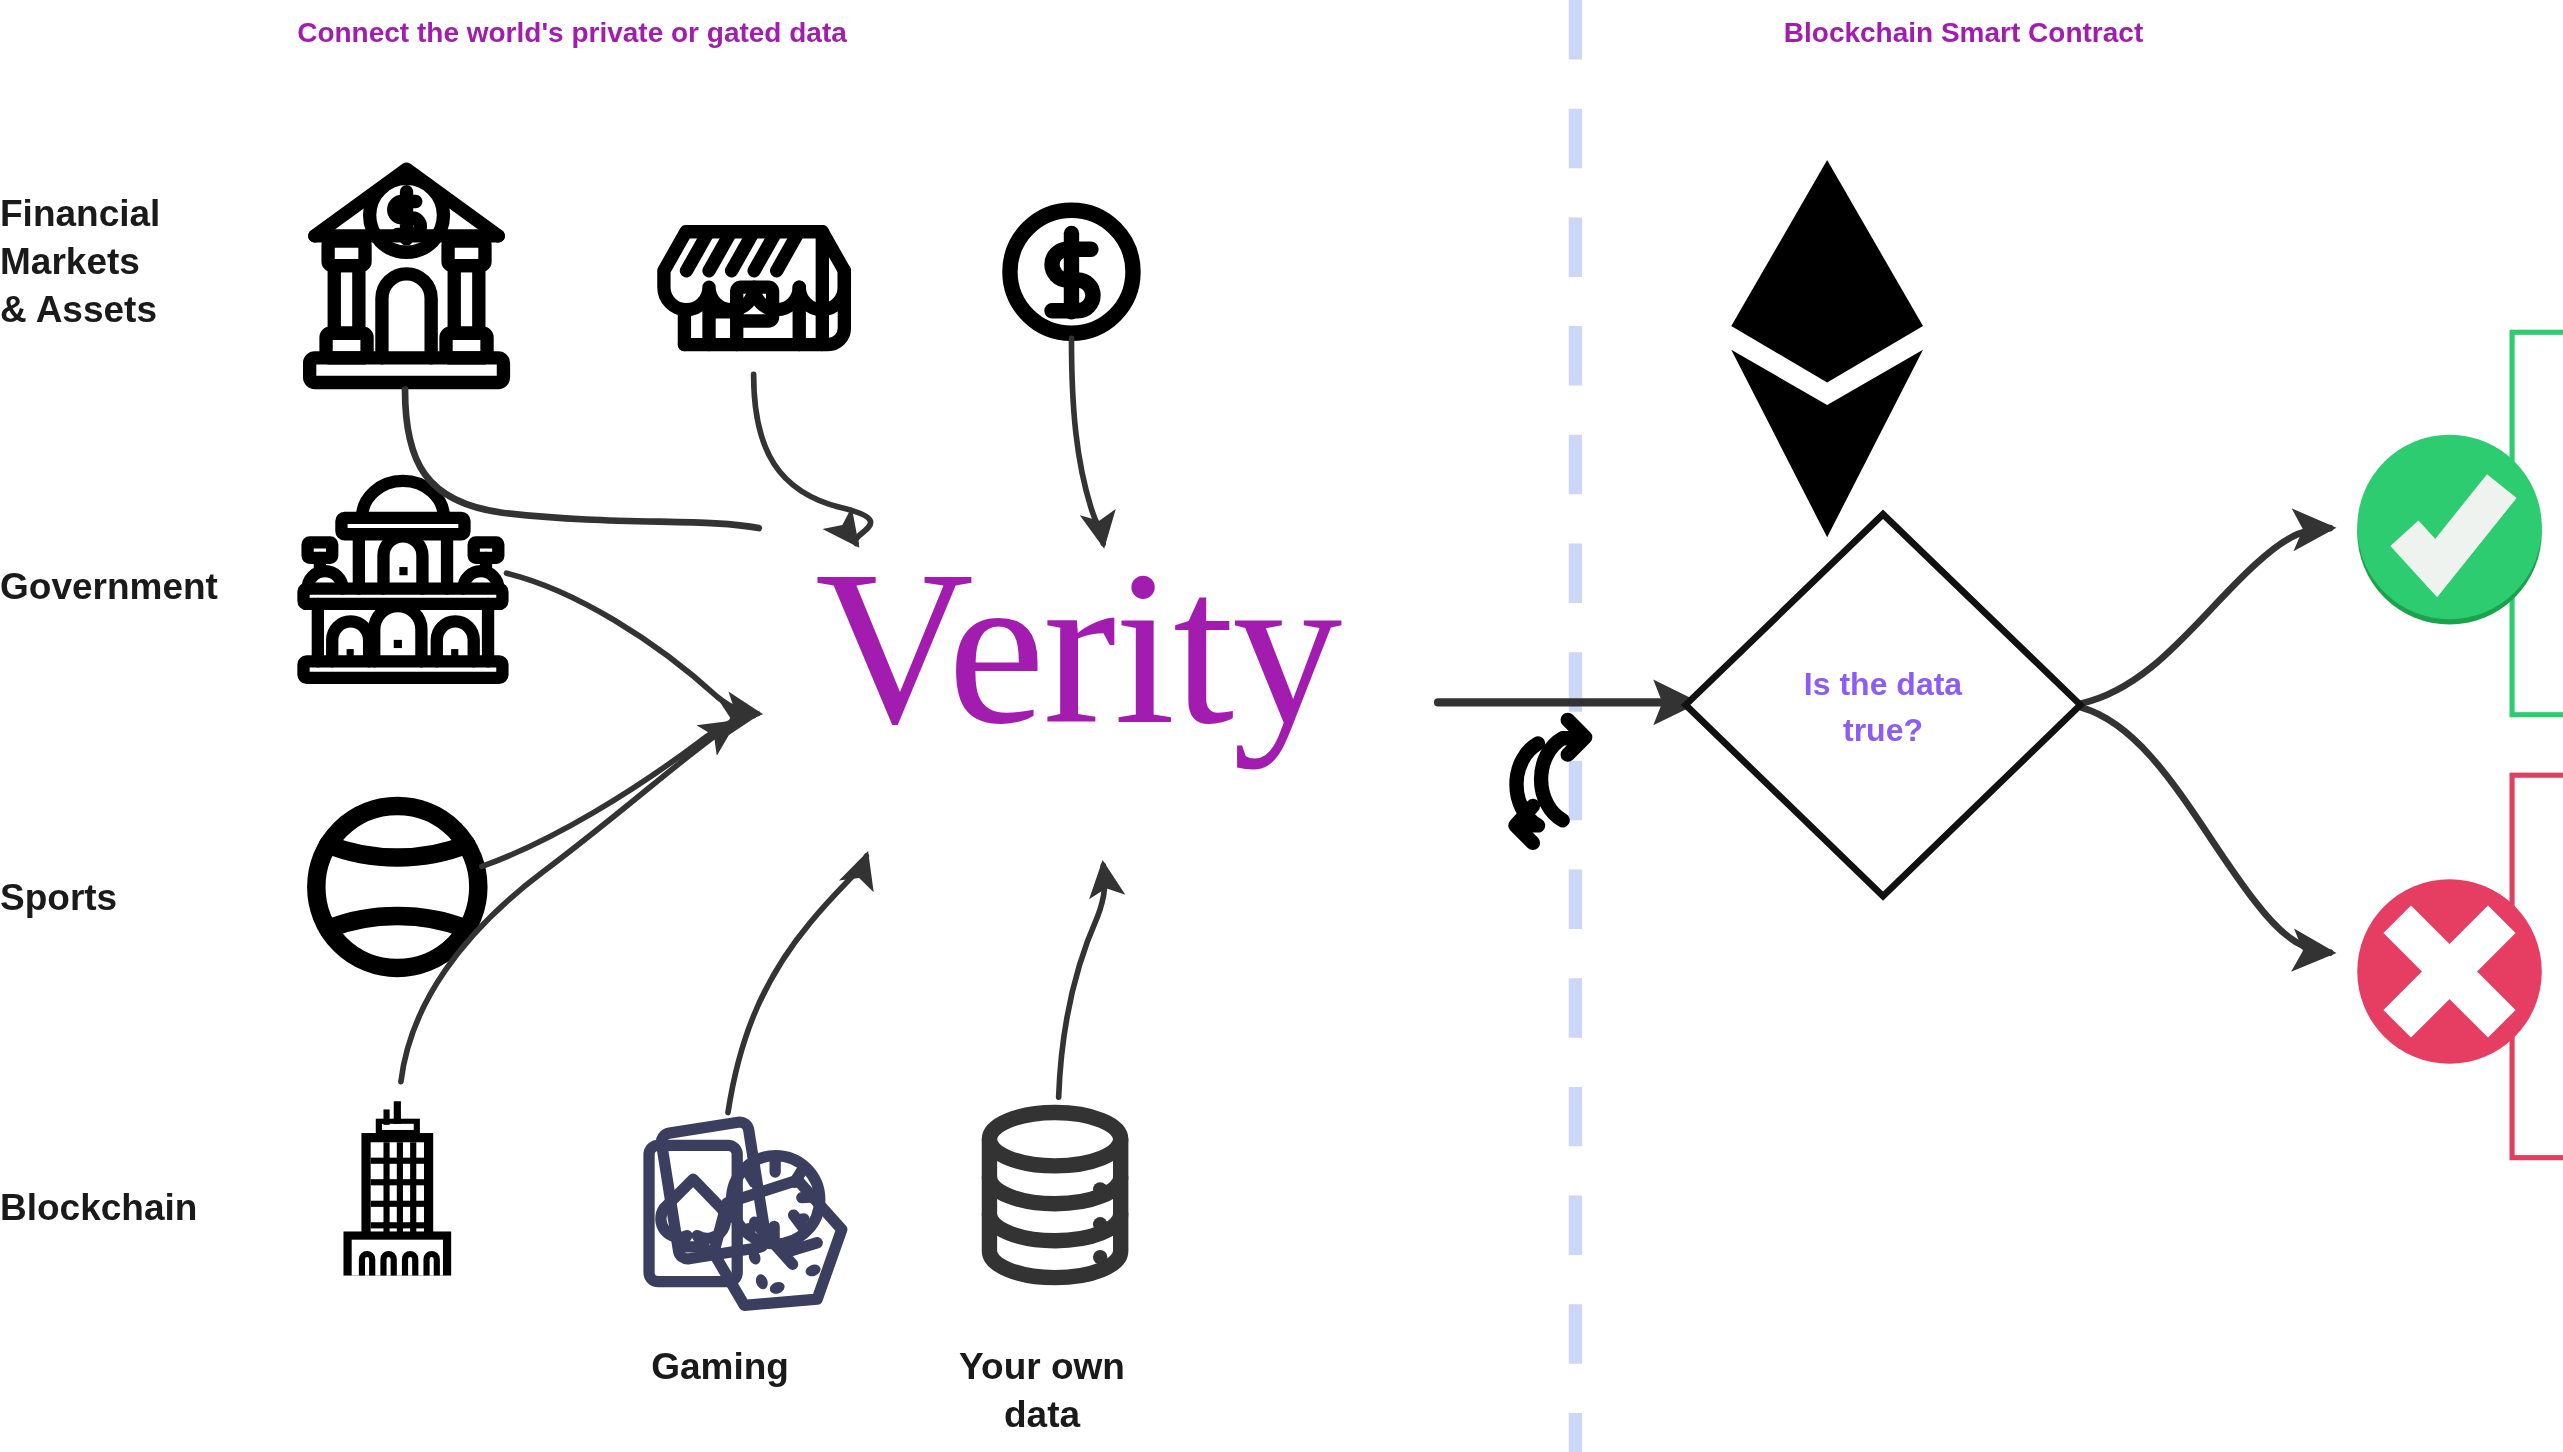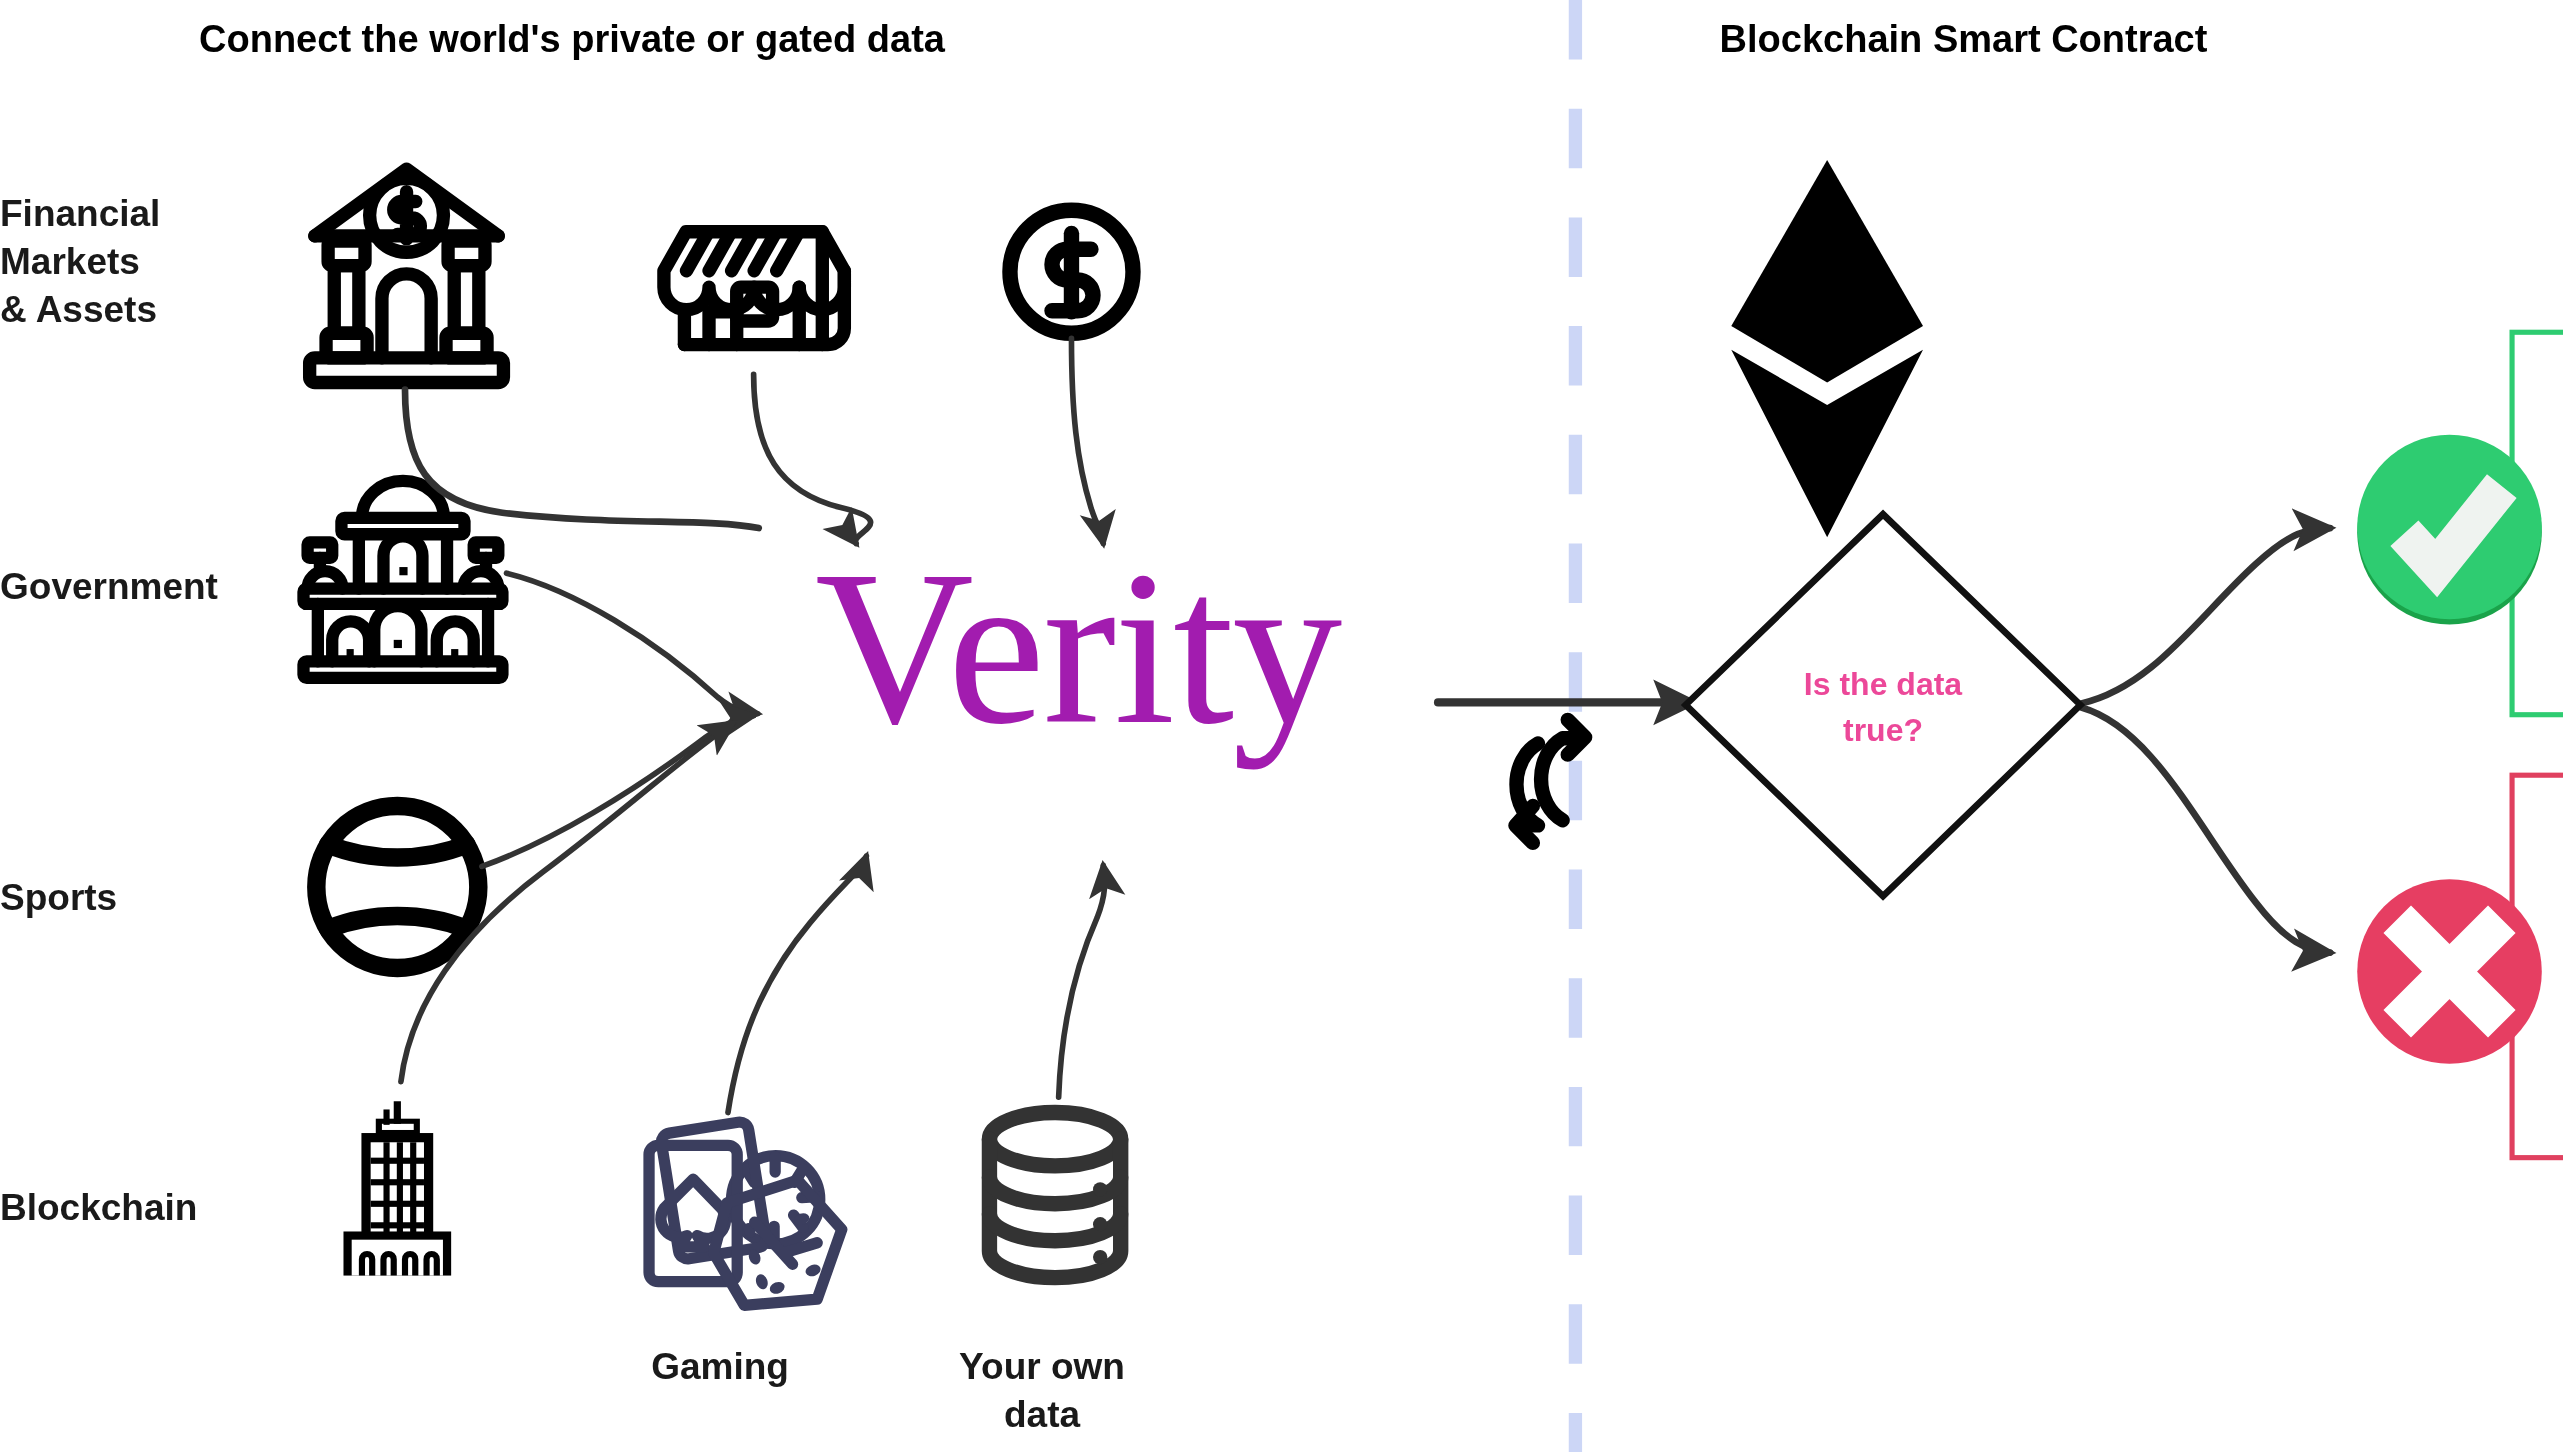--- a/index.html
+++ b/index.html
@@ -10,25 +10,25 @@
   }
   #stage{position:absolute;inset:0;width:2894px;height:1453px;}
   svg#canvas{position:absolute;left:0;top:0;width:2894px;height:1453px;display:block;}
   .lbl{
     position:absolute;
     font-weight:bold;
     color:#1a1a1a;
     line-height:1.30;
     white-space:pre-line;
   }
-  .hdr{font-size:38px;font-weight:bold;color:#000000;letter-spacing:0px;text-align:center;}
+  .hdr{font-size:28px;font-weight:bold;color:#a21caf;letter-spacing:0px;text-align:center;}
   .row-lbl{font-size:37px;}
   .btm-lbl{font-size:37px;text-align:center;}
   .out-lbl{font-size:34px;text-align:center;line-height:1.45;}
-  .dia-lbl{font-size:32px;text-align:center;line-height:1.45;color:#ec4899;}
+  .dia-lbl{font-size:32px;text-align:center;line-height:1.45;color:#8b5cf6;}
   .verity{
     position:absolute;
     font-family:"Liberation Serif", serif;
     font-weight:normal;
     color:#a21caf;
     font-size:220px;
     letter-spacing:-2.1px;
     line-height:1;
   }
 </style>

